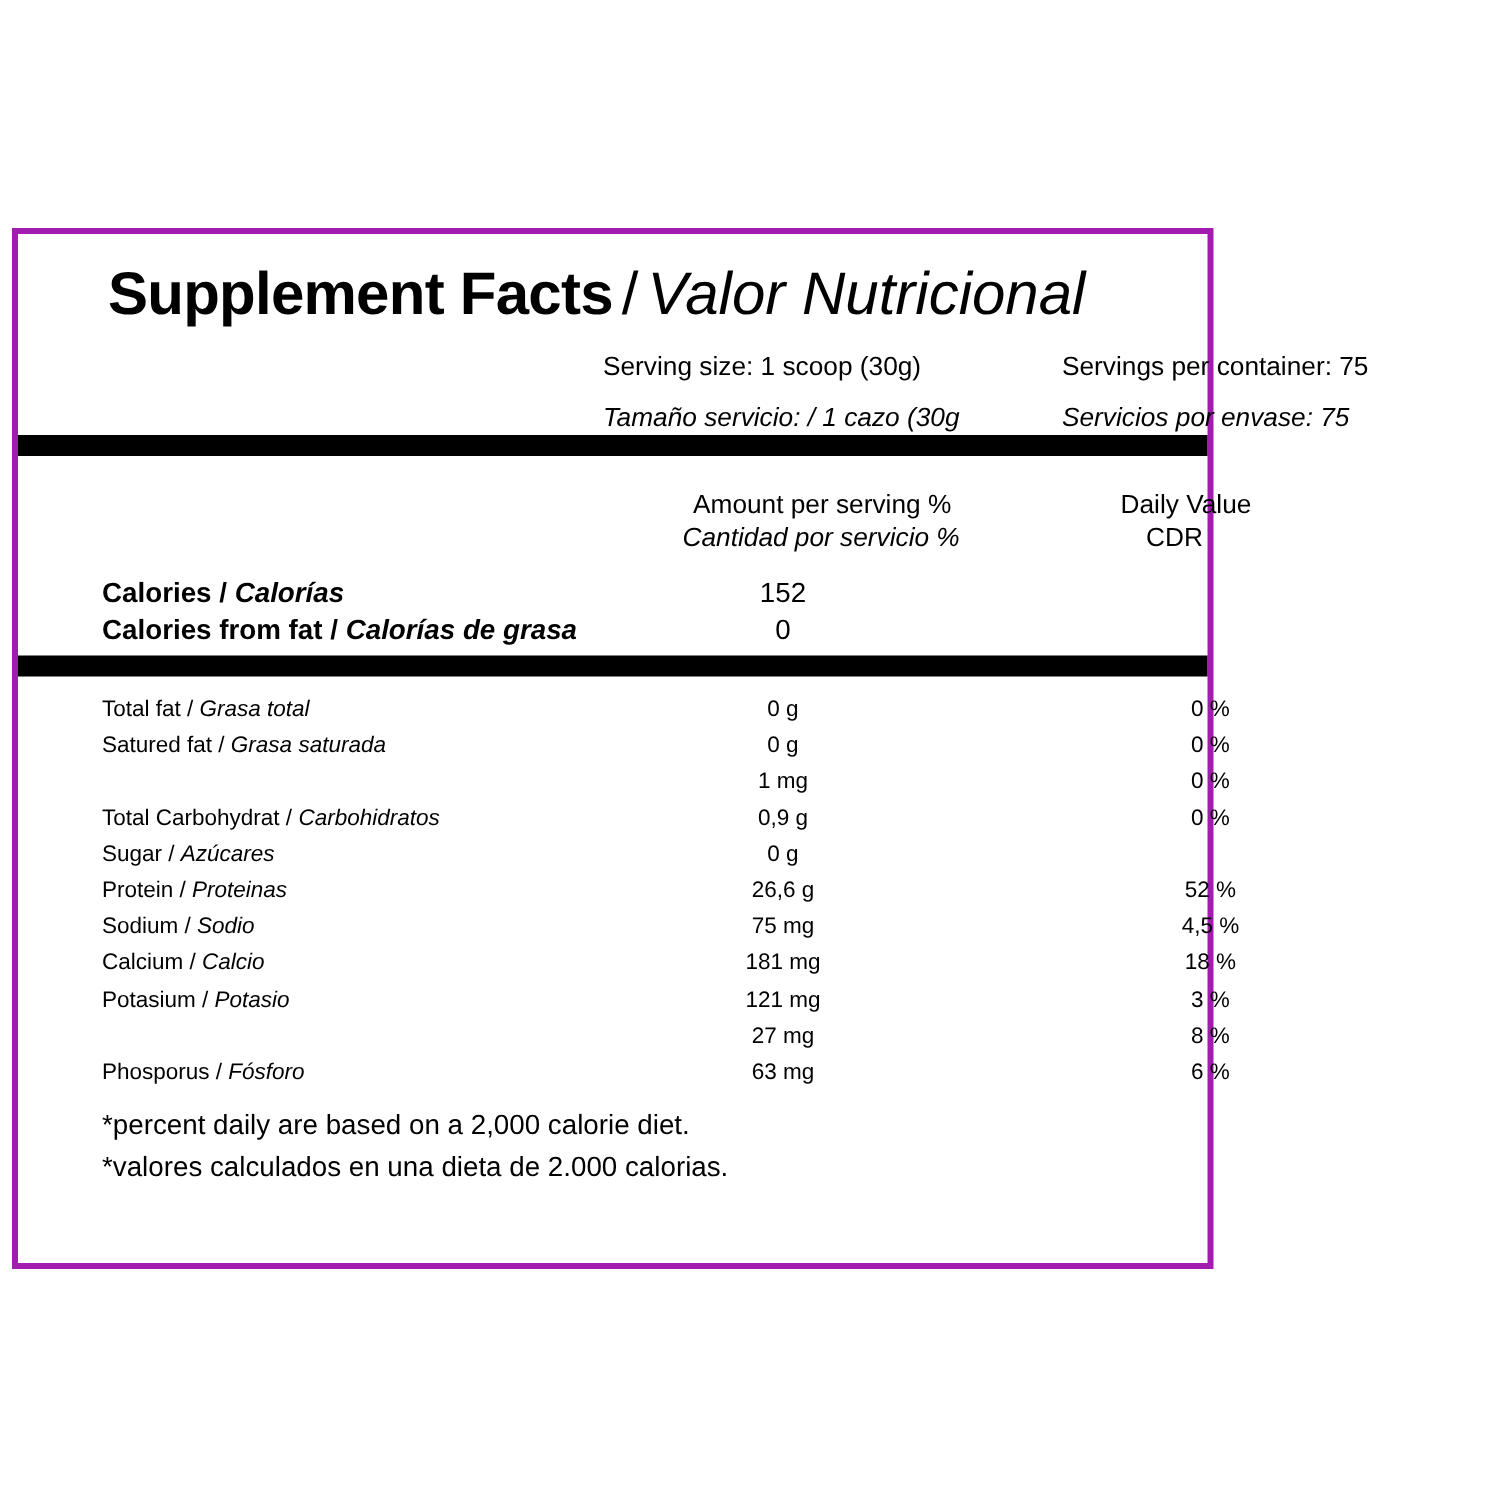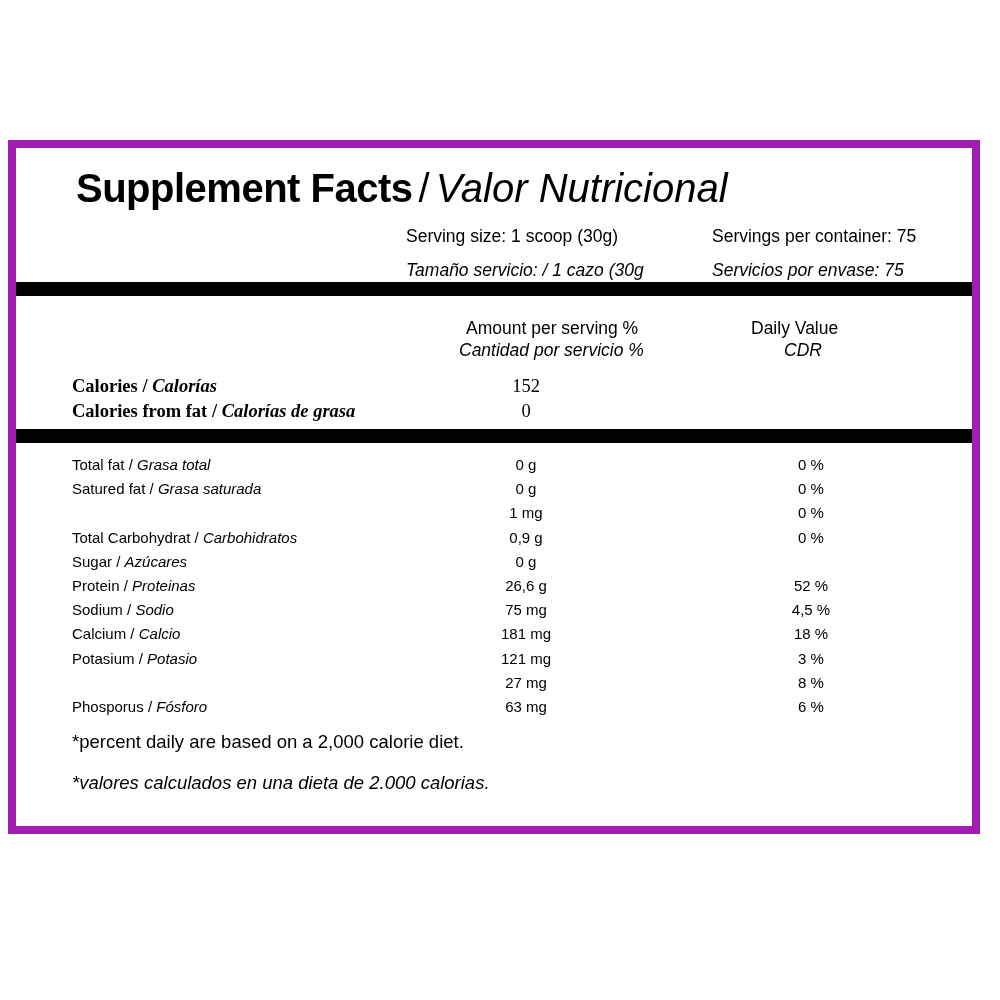--- a/index.html
+++ b/index.html
@@ -11,24 +11,24 @@
     width: 1000px;
     height: 1000px;
     font-family: "Liberation Sans", sans-serif;
     color: #000000;
     position: relative;
     overflow: hidden;
   }
   .panel {
     position: absolute;
     left: 8px;
-    top: 140px;
-    width: 972px;
+    top: 152px;
+    width: 801px;
     height: 694px;
-    border: 8px solid #a21caf;
+    border: 4px solid #a21caf;
     box-sizing: border-box;
     background: #ffffff;
   }
   .inner {
     position: relative;
     width: 100%;
     height: 100%;
     box-sizing: border-box;
   }
 
@@ -107,32 +107,29 @@
   .amt-head .d1 {
     position: absolute;
     left: 735px;
     top: 0;
     white-space: nowrap;
   }
   .amt-head .d2 {
     position: absolute;
     left: 752px;
     top: 22px;
-    font-style: italic;
-    white-space: nowrap;
-    margin-left: 16px;
+    white-space: nowrap;
   }
 
   
   .cal-rows {
     position: absolute;
     top: 228px;
     left: 0;
     width: 100%;
-    font-family: Liberation Serif, serif;
   }
   .cal-row {
     position: relative;
     height: 25px;
     font-size: 18.5px;
   }
   .cal-row .label {
     position: absolute;
     left: 56px;
     top: 0;
@@ -190,21 +187,21 @@
   }
 
   
   .footnotes {
     position: absolute;
     left: 56px;
     top: 583px;
     font-size: 18.5px;
   }
   .footnotes .f1 { white-space: nowrap; }
-  .footnotes .f2 { white-space: nowrap; font-style: italic; margin-top: 19px; }
+  .footnotes .f2 { white-space: nowrap; margin-top: 6px; }
 </style>
 </head>
 <body>
 
 <div class="panel">
   <div class="inner">
 
     <div class="title-row">
       <span class="title-main">Supplement Facts</span><span class="title-sep">/</span><span class="title-alt">Valor Nutricional</span>
     </div>

